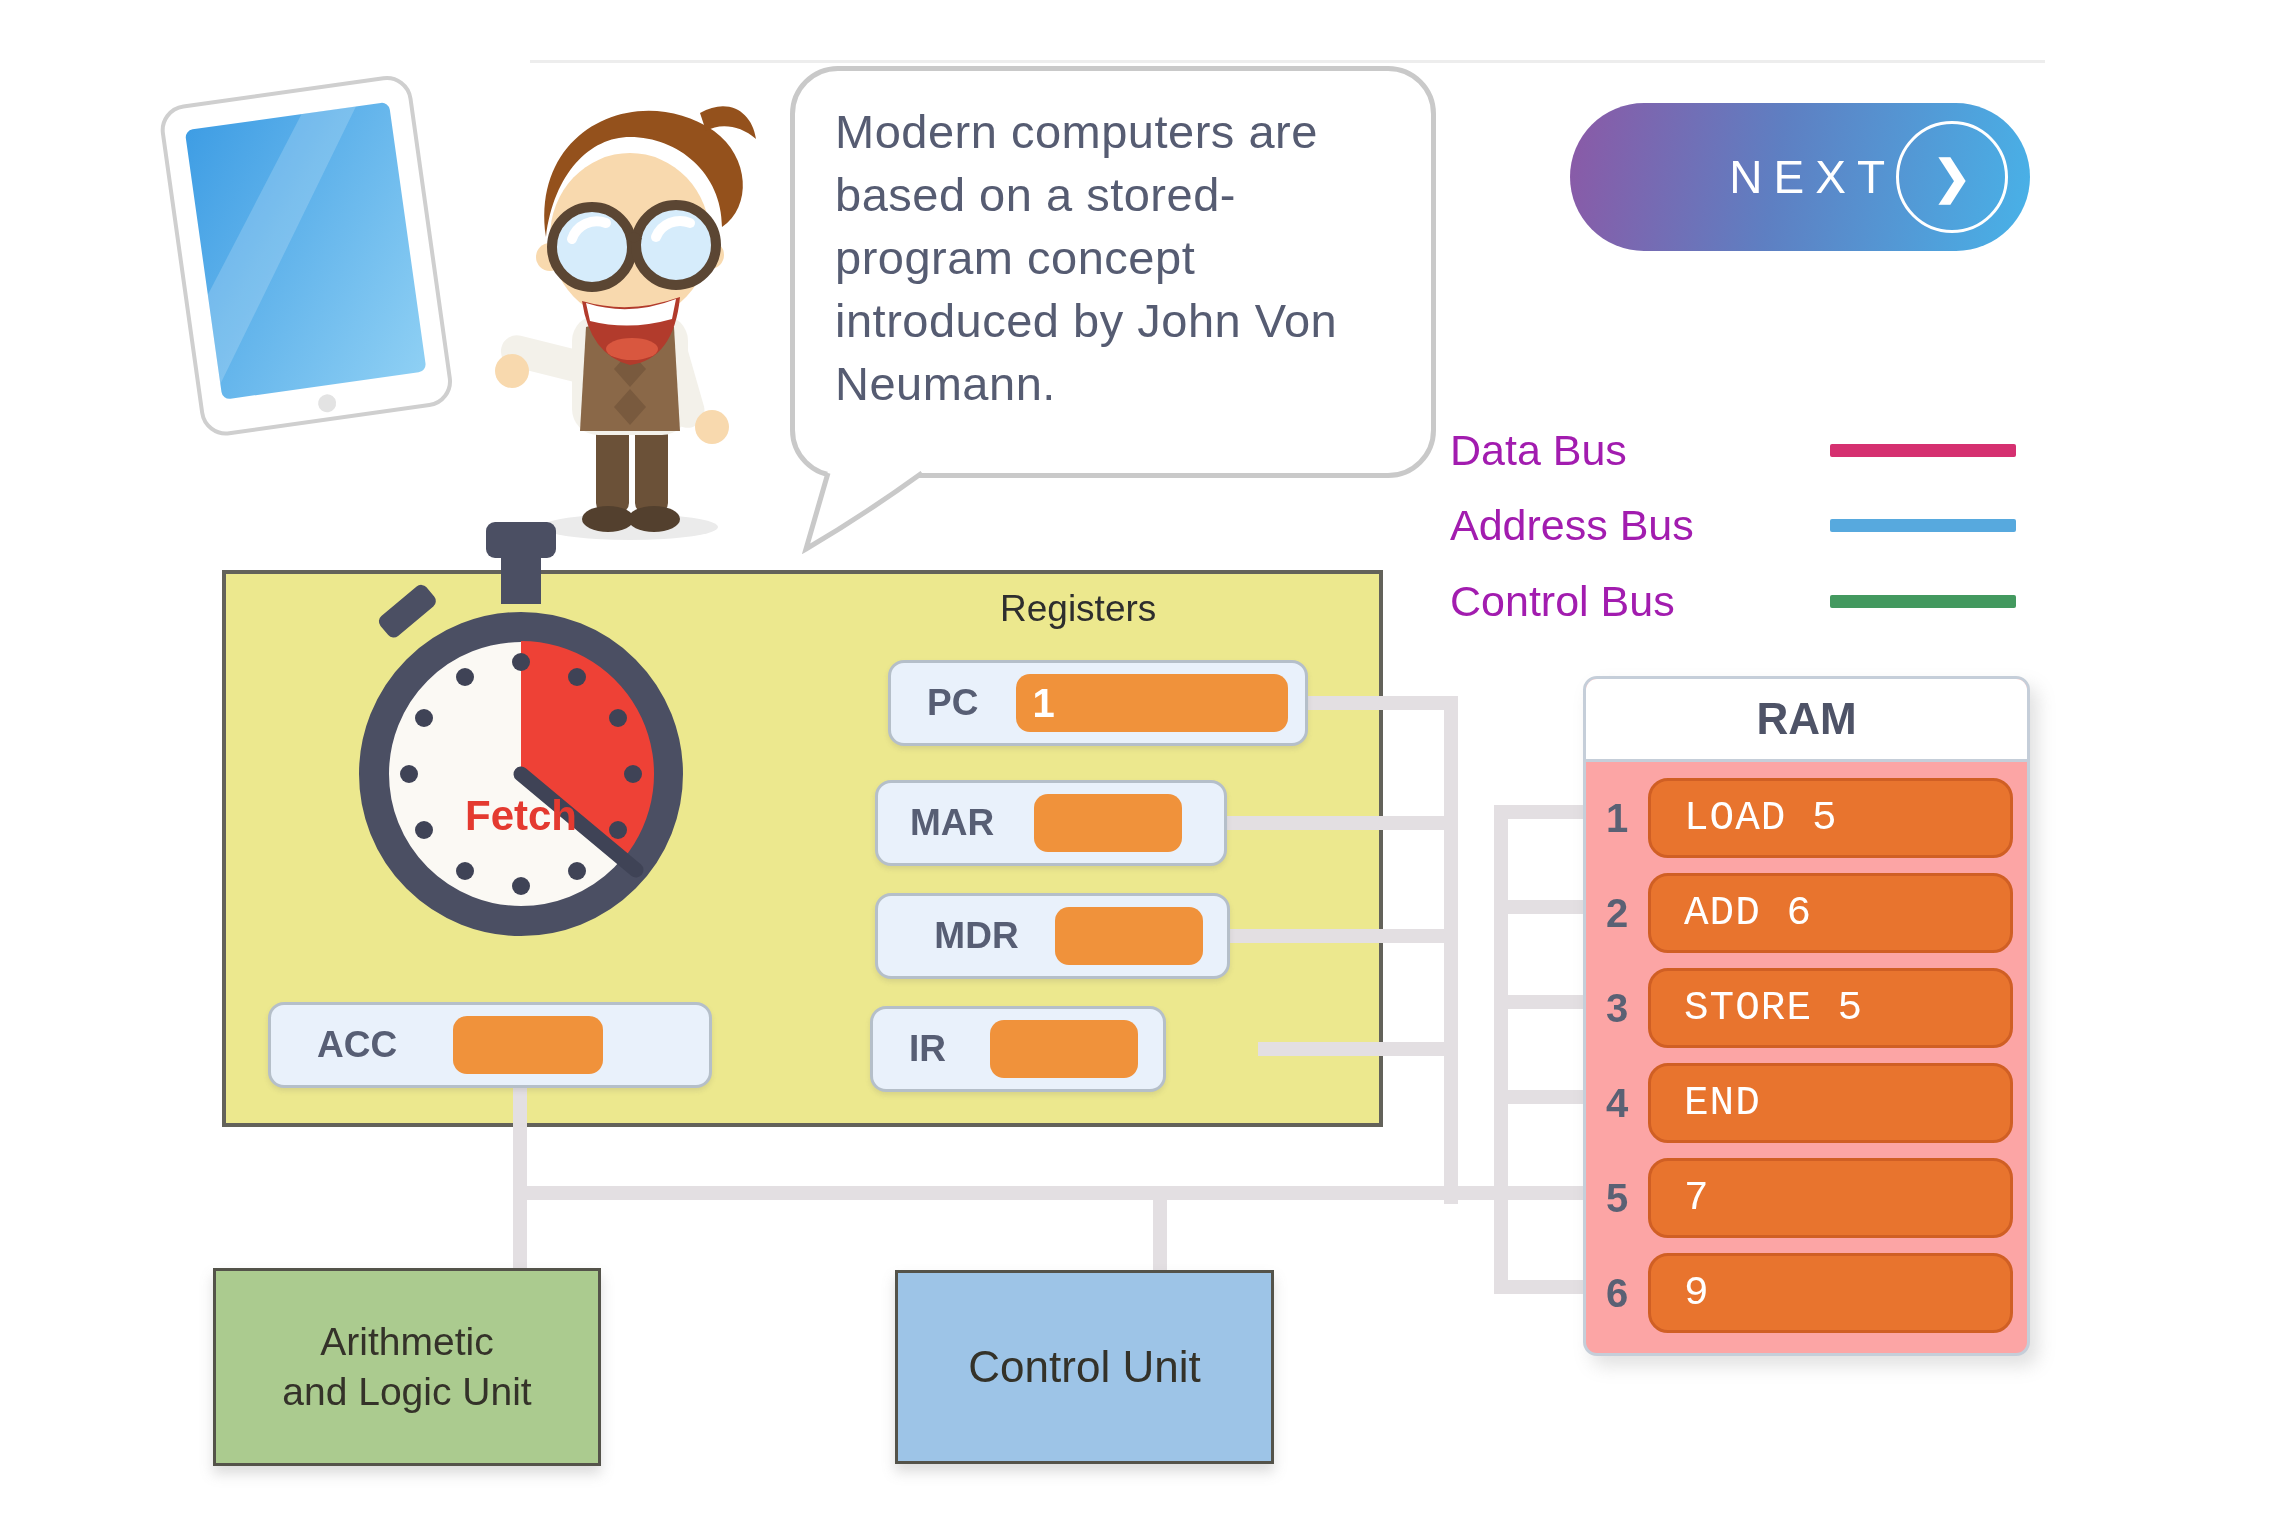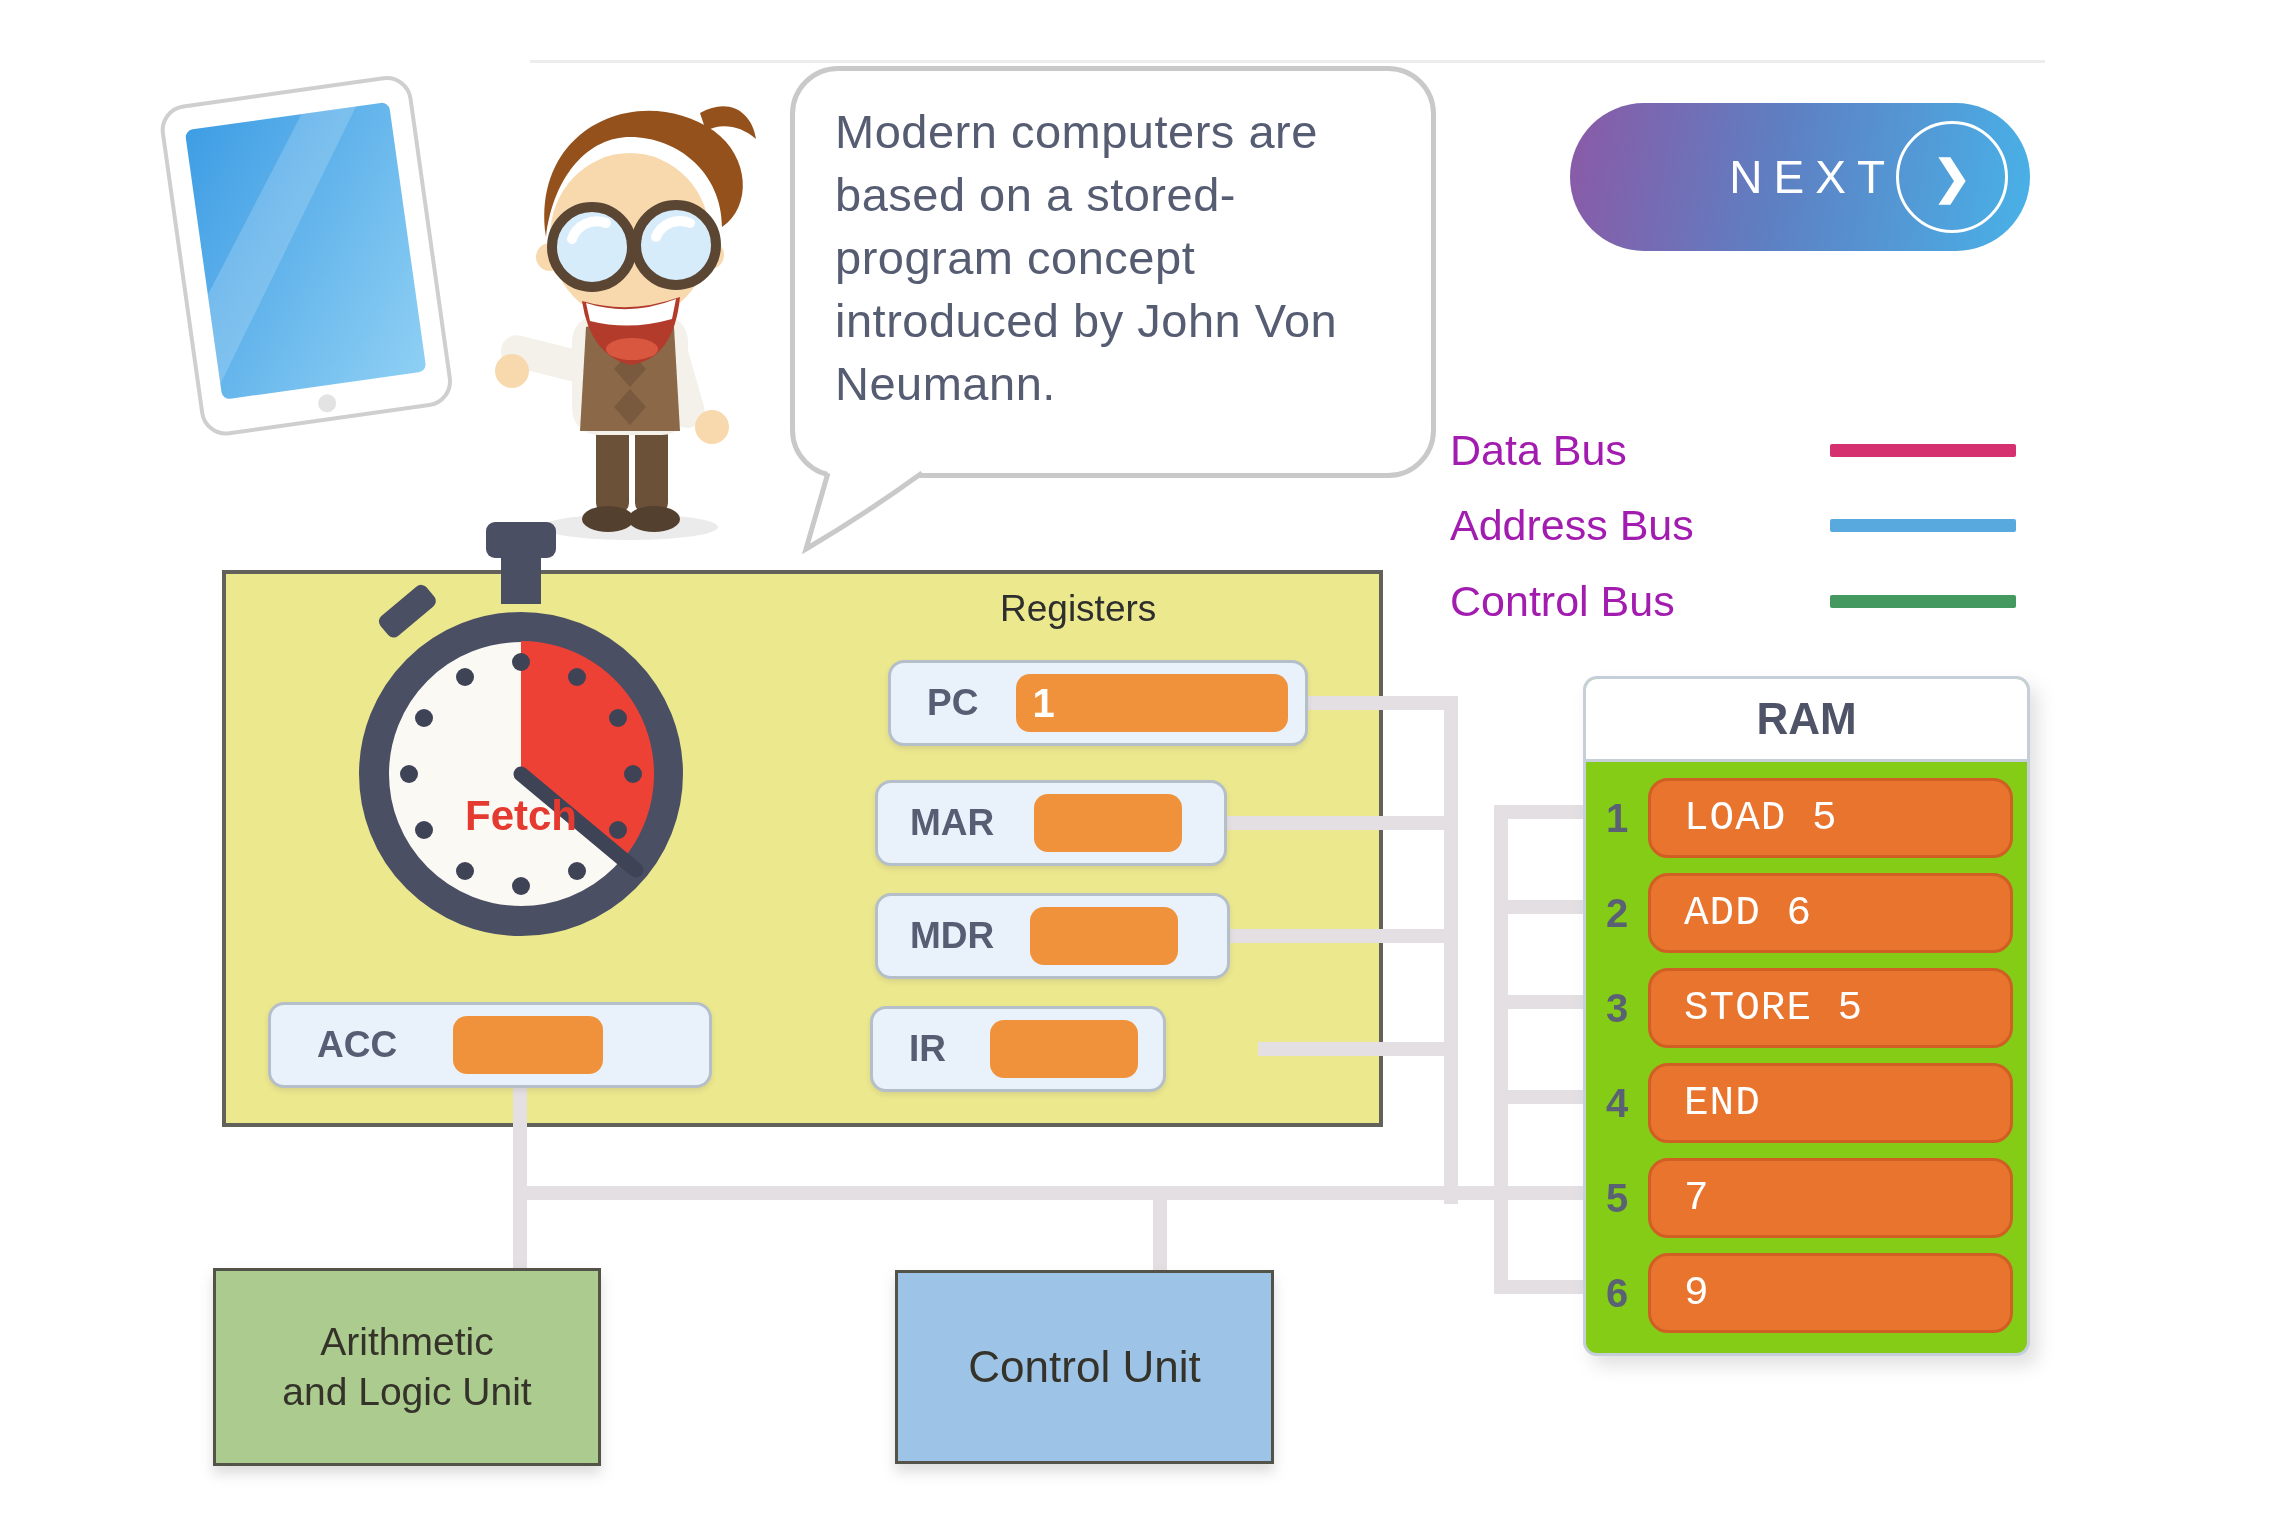--- a/index.html
+++ b/index.html
@@ -51,21 +51,21 @@
   }
   .reg-label{font-size:37px;font-weight:bold;color:#575e74;}
   .reg-pill{
     background:#f0923b;border-radius:14px;height:58px;box-sizing:border-box;
     color:#ffffff;font-size:40px;font-weight:bold;display:flex;align-items:center;padding-left:16px;
   }
   
   .bus{background:#e3dfe2;position:absolute;}
   
   .ram{
-    left:1583px;top:676px;width:447px;height:680px;background:#84cc16;
+    left:1583px;top:676px;width:447px;height:680px;background:#fca5a5;
     border:3px solid #c5ced9;border-radius:14px;box-sizing:border-box;overflow:hidden;
     box-shadow:8px 10px 18px rgba(120,120,120,.22);
   }
   .ram-header{
     height:80px;background:#ffffff;border-bottom:3px solid #c5ced9;
     display:flex;align-items:center;justify-content:center;
     font-size:44px;font-weight:bold;color:#4e5367;
   }
   .ram-rows{padding:16px 14px 0 0;}
   .ram-row{display:flex;align-items:center;height:80px;margin-bottom:15px;}
@@ -218,21 +218,21 @@
 <div class="abs reg" style="left:888px;top:660px;width:420px;height:86px;padding-left:36px;">
   <span class="reg-label">PC</span>
   <span class="reg-pill" style="width:272px;margin-left:38px;">1</span>
 </div>
 
 <div class="abs reg" style="left:875px;top:780px;width:352px;height:86px;padding-left:32px;">
   <span class="reg-label">MAR</span>
   <span class="reg-pill" style="width:148px;margin-left:40px;"></span>
 </div>
 
-<div class="abs reg" style="left:875px;top:893px;width:355px;height:86px;padding-left:32px;">
+<div class="abs reg" style="left:875px;top:893px;width:355px;height:86px;padding-left:32px;justify-content:center;">
   <span class="reg-label">MDR</span>
   <span class="reg-pill" style="width:148px;margin-left:36px;"></span>
 </div>
 
 <div class="abs reg" style="left:870px;top:1006px;width:296px;height:86px;padding-left:36px;">
   <span class="reg-label">IR</span>
   <span class="reg-pill" style="width:148px;margin-left:44px;"></span>
 </div>
 
 <div class="abs reg" style="left:268px;top:1002px;width:444px;height:86px;padding-left:46px;">

